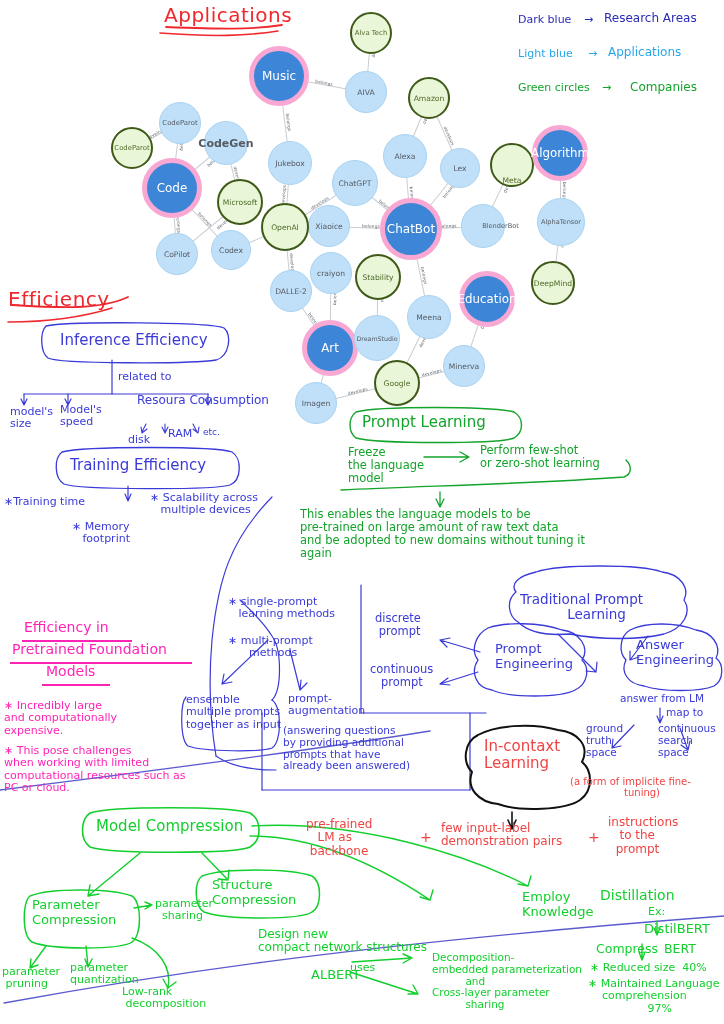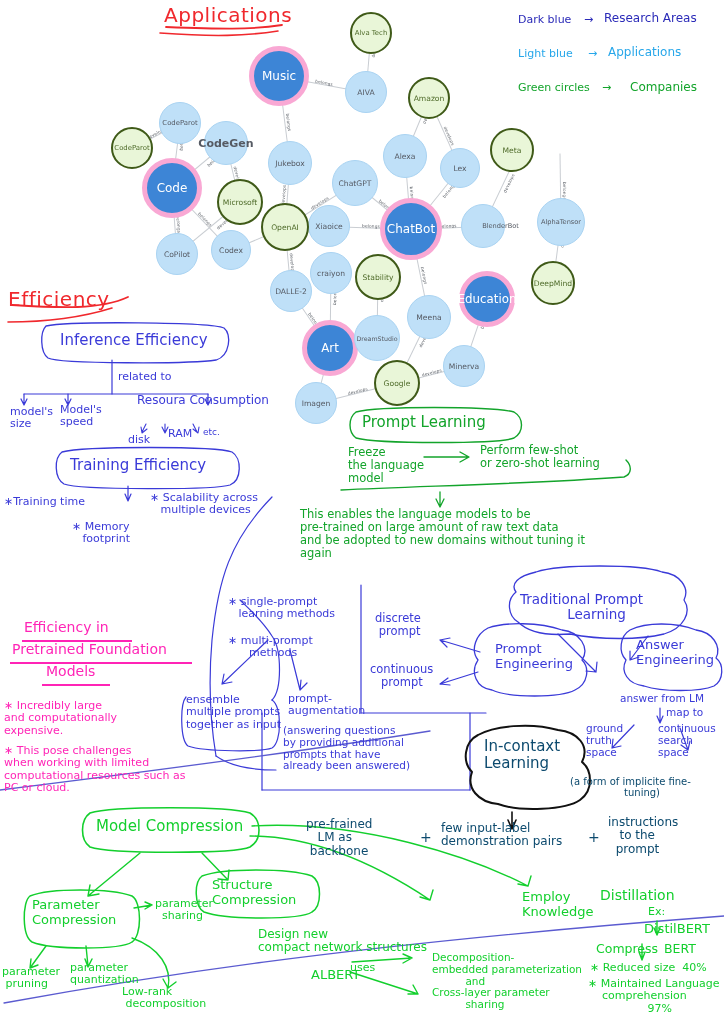--- a/index.html
+++ b/index.html
@@ -14,21 +14,21 @@
   .hw{position:absolute;white-space:pre;line-height:1.12;
       font-family:"DejaVu Sans",sans-serif;
       transform-origin:left top;}
   .hw.red   {color:#f0282d;}
   .hw.blue  {color:#3a3ad8;}
   .hw.dblue {color:#2a2ab8;}
   .hw.lblue {color:#27a7ea;}
   .hw.green {color:#13cf2d;}
   .hw.dgreen{color:#13a42b;}
   .hw.pink  {color:#ff24b6;}
-  .hw.black {color:#0c4a6e;}
+  .hw.black {color:#ef4444;}
 
   .title-red{font-size:20px;letter-spacing:.5px;}
 
   
   .node{position:absolute;border-radius:50%;display:flex;align-items:center;
         justify-content:center;text-align:center;box-sizing:border-box;}
   .node span{display:block;}
   .n-dark {background:#3d85d6;color:#ffffff;border:5px solid #f9a8d4;}
   .n-light{background:#bfe0f8;color:#555a63;border:1px solid #a9d3f2;}
   .n-green{background:#e9f6d8;color:#4f6b2a;border:2px solid #3f5a18;}
@@ -264,22 +264,25 @@
       </div>
       <div class="node n-light" style="left: 204px; top: 121px; width: 44px; height: 44px;">
         <span style="font-size: 11px; font-weight: bold;">CodeGen</span>
       </div>
       <div class="node n-light" style="left: 383px; top: 134px; width: 44px; height: 44px;">
         <span style="font-size: 7.6px;">Alexa</span>
       </div>
       <div class="node n-light" style="left: 440px; top: 148px; width: 40px; height: 40px;">
         <span style="font-size: 7.6px;">Lex</span>
       </div>
-      <div class="node n-green" style="left: 490px; top: 128px; width: 44px; height: 44px;">
+      <div class="node n-green" style="left: 490px; top: 143px; width: 44px; height: 44px; align-items: flex-end;">
         <span style="font-size: 7.6px;">Meta</span>
+      </div>
+      <div class="node n-dark" style="left: 532px; top: 125px; width: 56px; height: 56px;">
+        <span style="font-size: 11.8px;">Algorithm</span>
       </div>
       <div class="node n-dark" style="left: 142px; top: 158px; width: 60px; height: 60px;">
         <span style="font-size: 12px;">Code</span>
       </div>
       <div class="node n-light" style="left: 332px; top: 160px; width: 46px; height: 46px;">
         <span style="font-size: 7.6px;">ChatGPT</span>
       </div>
       <div class="node n-green" style="left: 217px; top: 179px; width: 46px; height: 46px;">
         <span style="font-size: 7.6px;">Microsoft</span>
       </div>

